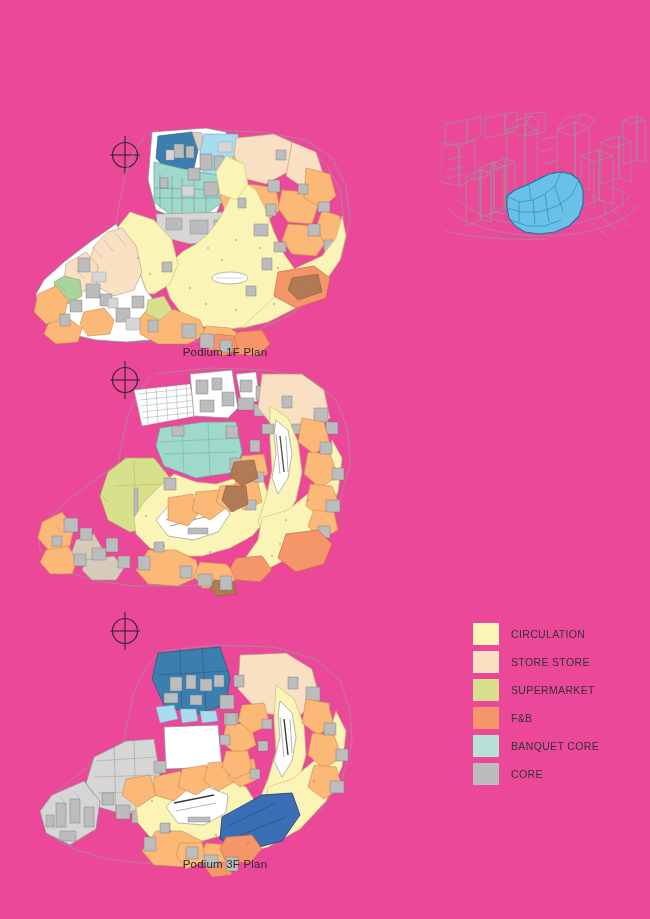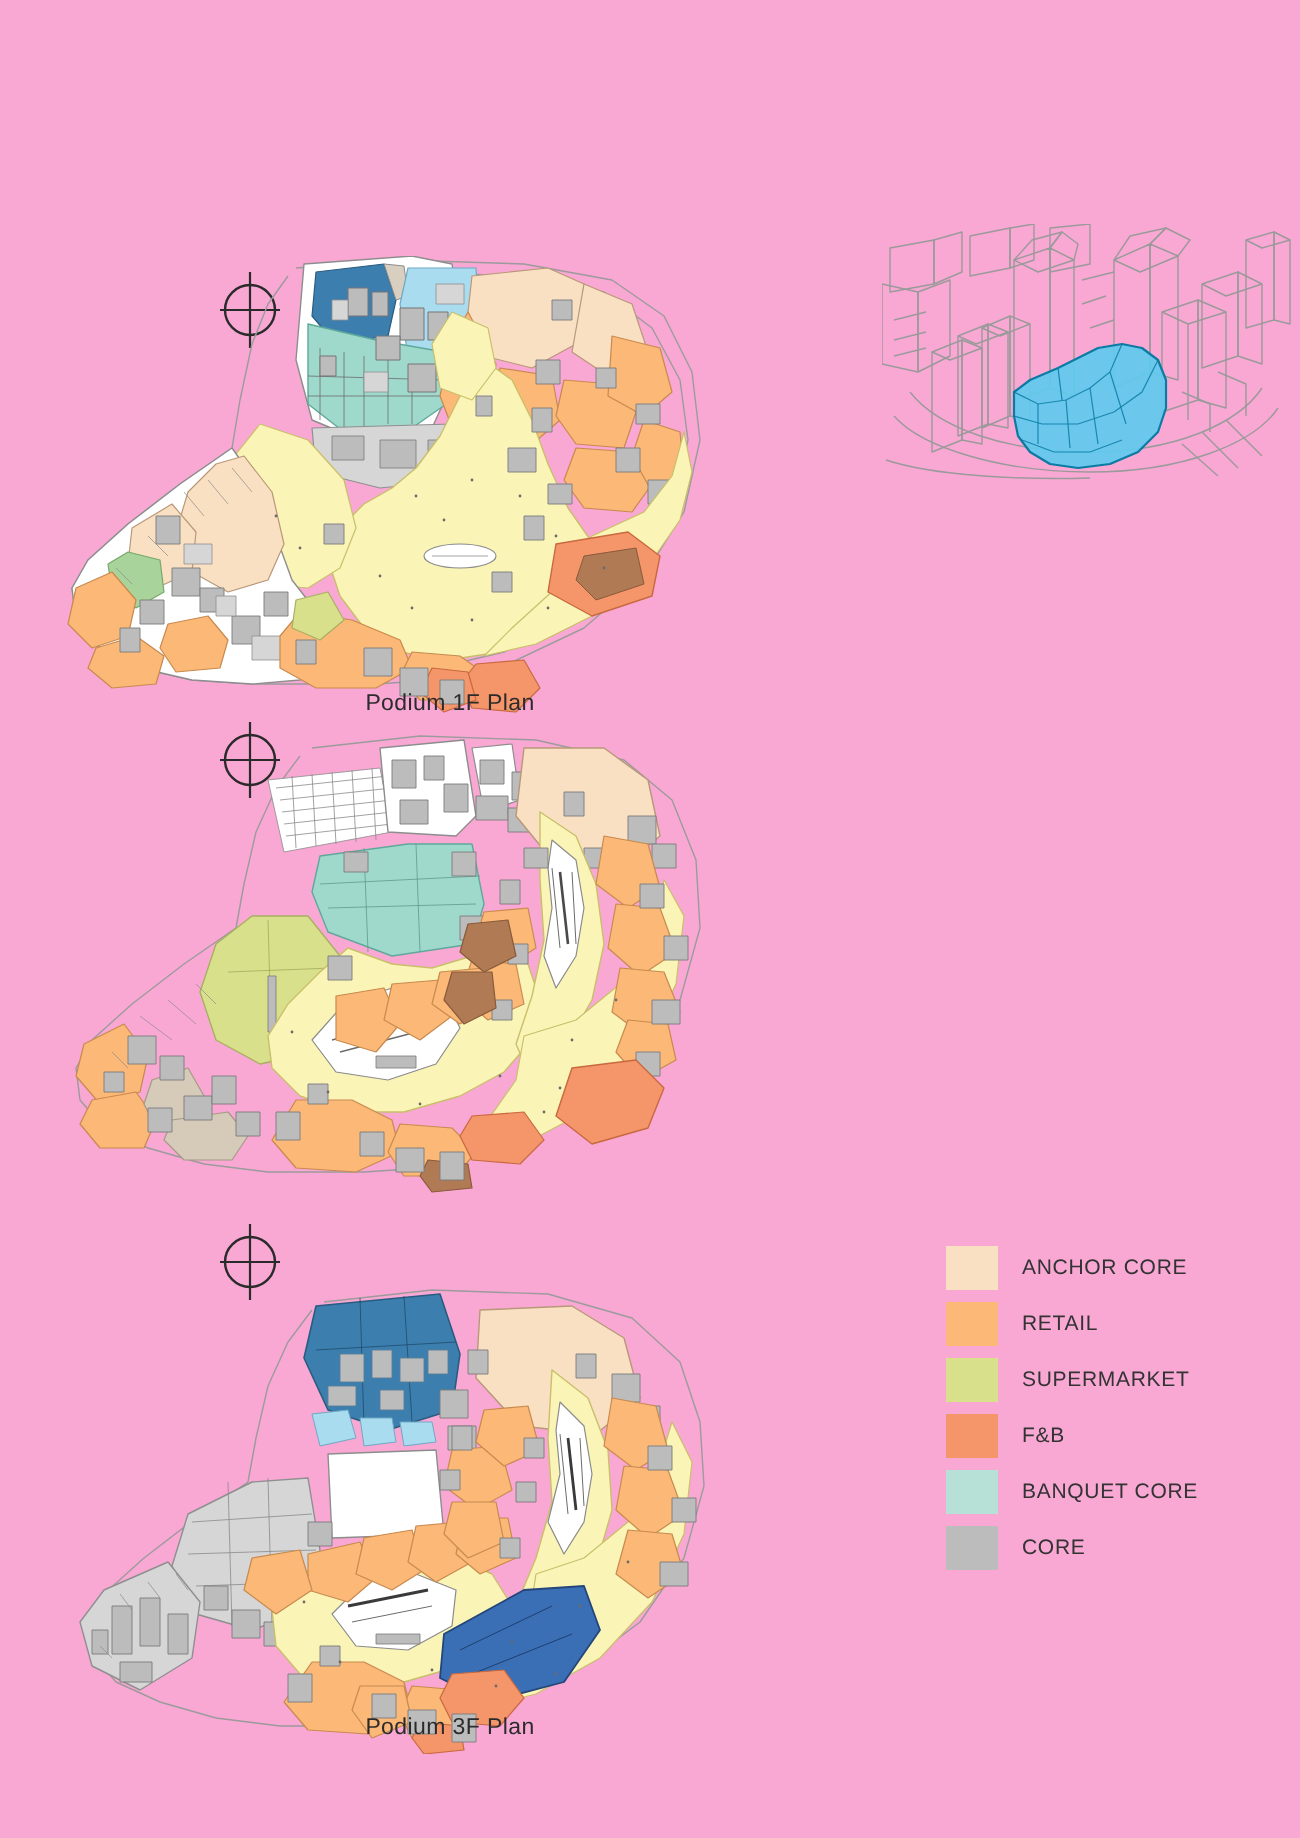--- a/index.html
+++ b/index.html
@@ -12,21 +12,21 @@
     width: 650px;
     height: 919px;
     position: relative;
     font-family: "Liberation Sans", sans-serif;
     overflow: hidden;
     color: #231f20;
   }
   .sheet {
     position: absolute;
     inset: 0;
-    background: #f9a8d4;
+    background: #ec4899;
   }
 
   
   .north-arrow { position: absolute; width: 34px; height: 40px; }
   .north-arrow svg { display: block; }
 
   
   .plan-block { position: absolute; }
   .plan-svg { display: block; }
   .plan-caption {
@@ -696,30 +696,30 @@
           <circle cx="248" cy="200" r="0.7"></circle>
             <circle cx="218" cy="206" r="0.7"></circle>
         </g>
       </g>
     </svg>
     <div class="plan-caption" style="top:221px;">Podium 3F Plan</div>
   </div>
 
   <div class="legend">
 
+    <div class="legend-row">
+      <span class="legend-swatch" style="background:#faf5b7"></span>
+      <span class="legend-label">CIRCULATION</span>
+    </div>
 
     <div class="legend-row">
       <span class="legend-swatch" style="background:#fae0c3"></span>
-      <span class="legend-label">ANCHOR CORE</span>
+      <span class="legend-label">STORE STORE</span>
     </div>
 
-    <div class="legend-row">
-      <span class="legend-swatch" style="background:#fbb877"></span>
-      <span class="legend-label">RETAIL</span>
-    </div>
 
     <div class="legend-row">
       <span class="legend-swatch" style="background:#d9e08b"></span>
       <span class="legend-label">SUPERMARKET</span>
     </div>
 
     <div class="legend-row">
       <span class="legend-swatch" style="background:#f4956a"></span>
       <span class="legend-label">F&amp;B</span>
     </div>

